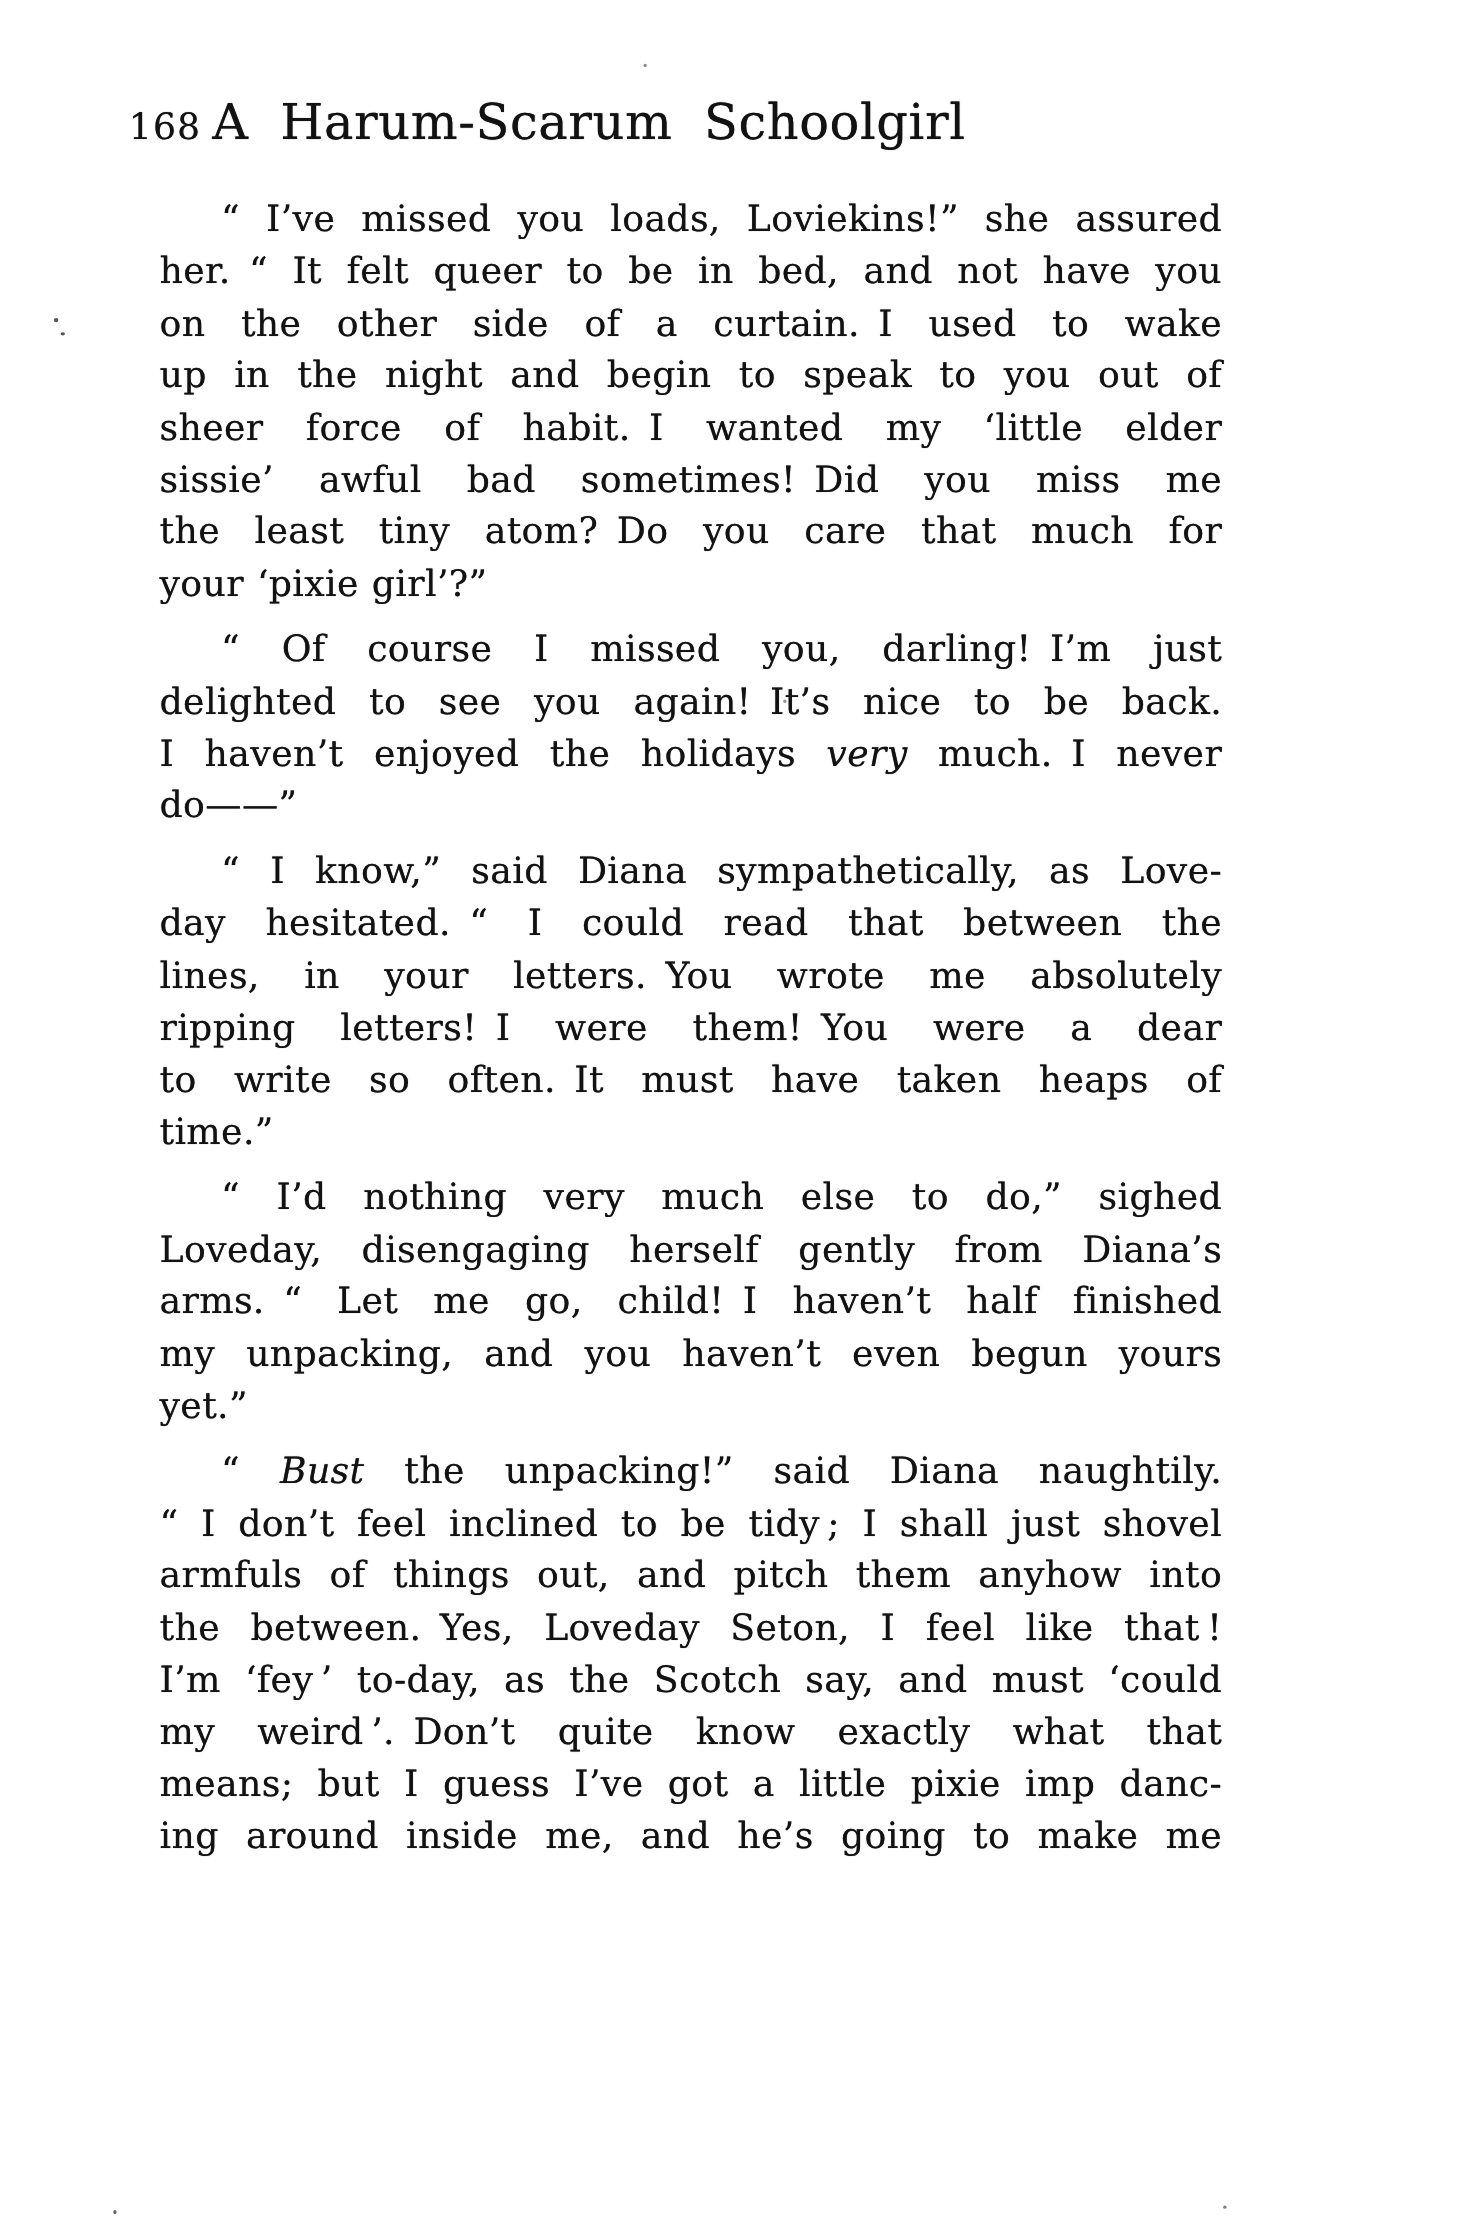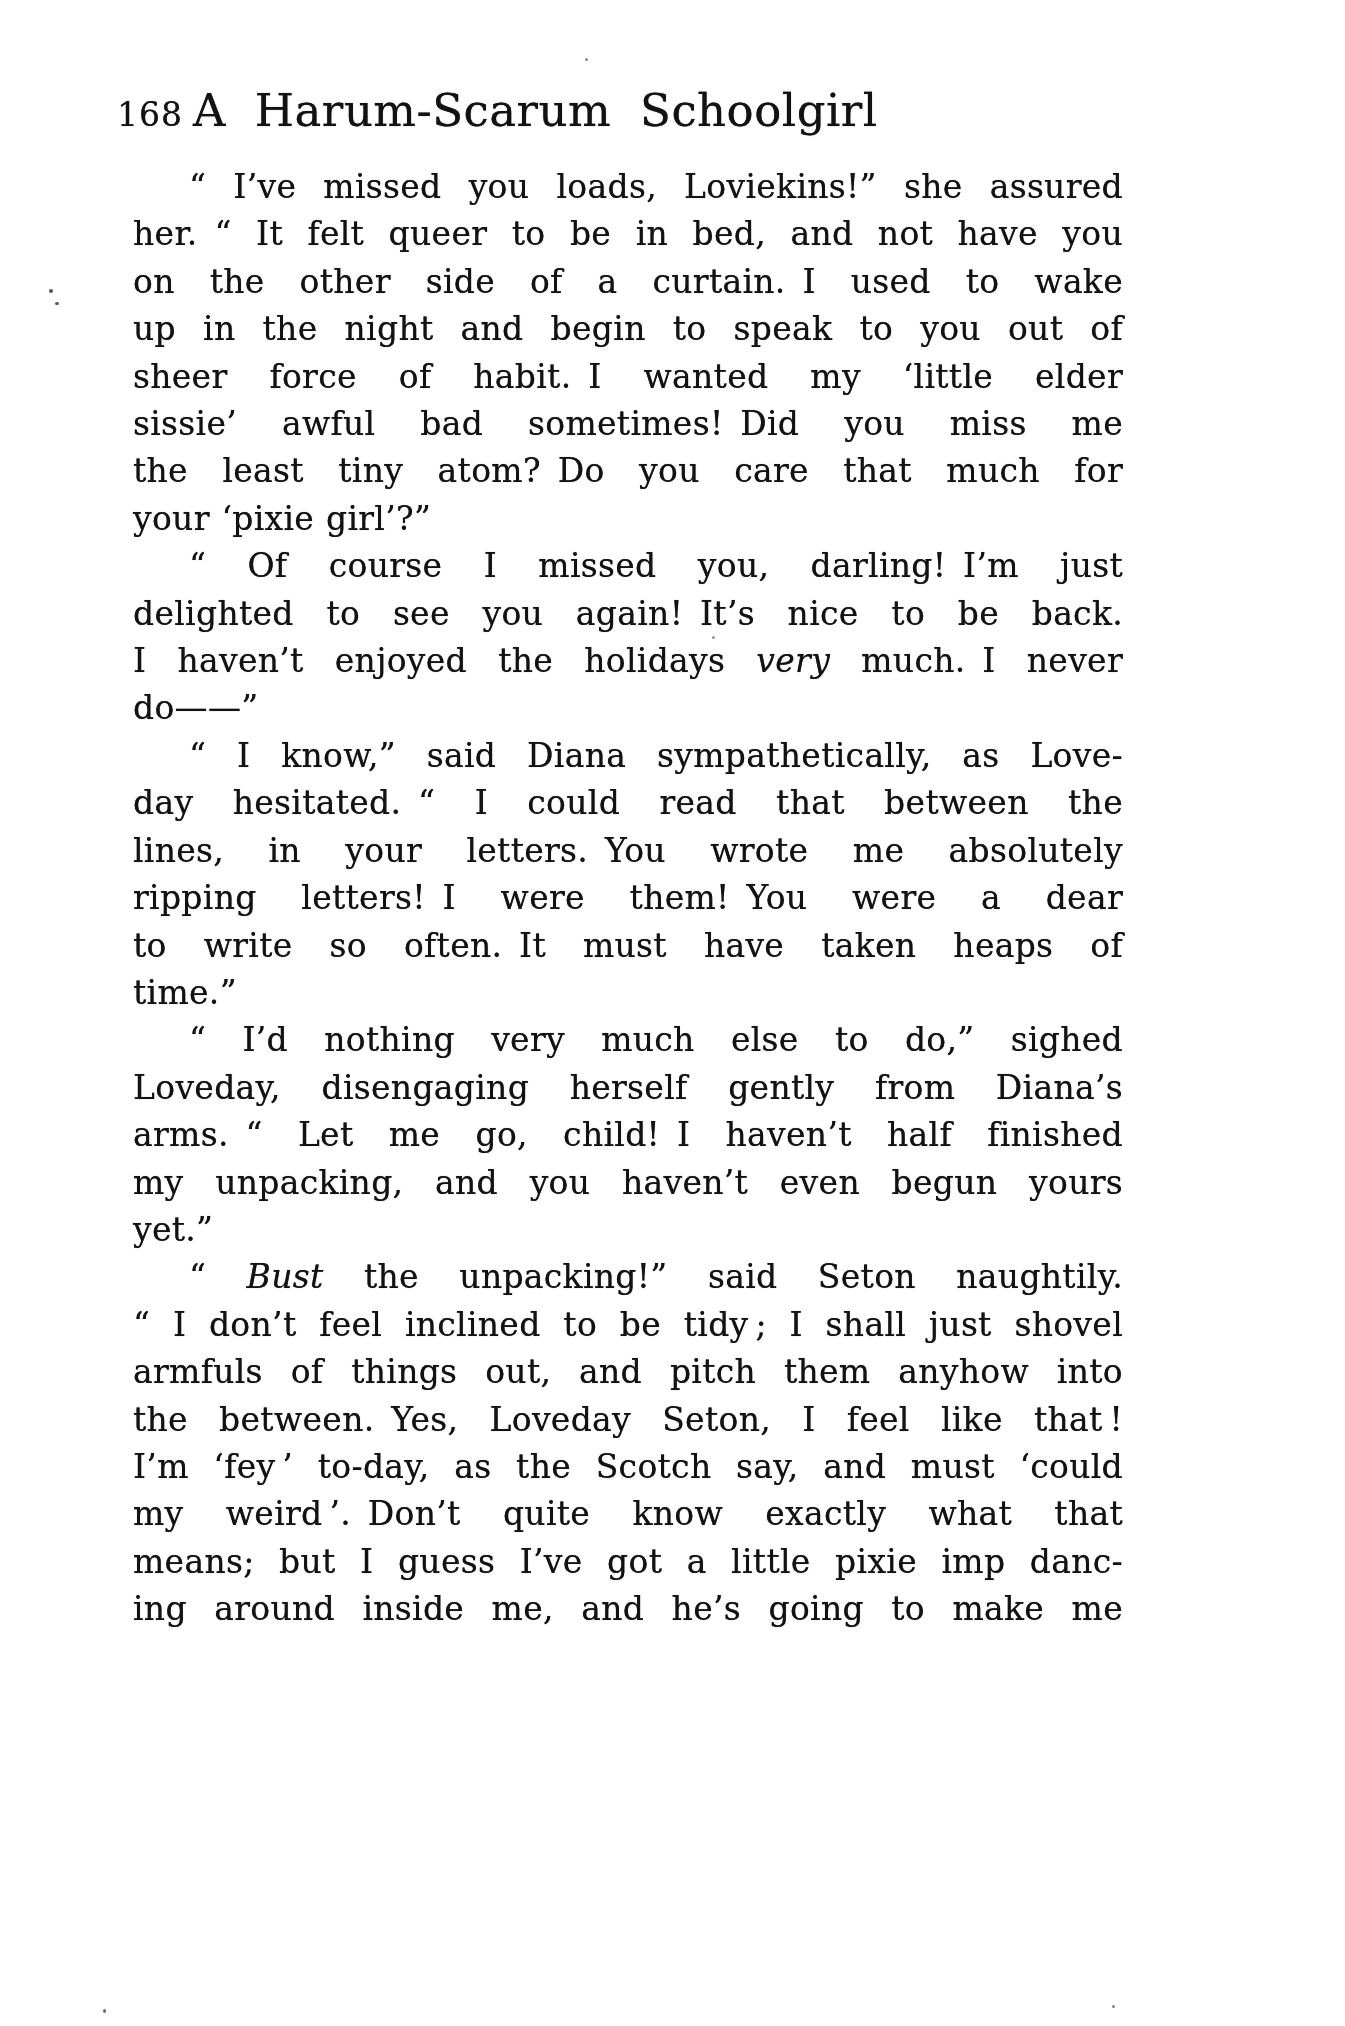--- a/index.html
+++ b/index.html
@@ -41,21 +41,21 @@
     letter-spacing: 0.5px;
     word-spacing: 14px;
     text-shadow: 0 0 0.8px rgba(0,0,0,0.8);
   }
   .text-block {
     position: absolute;
     left: 133px;
     top: 163px;
     width: 990px;
   }
-  .paragraph { margin: 0; }
+  .paragraph { margin: 12px; }
   .line {
     font-size: 33px;
     line-height: 47.4px;
     letter-spacing: 0.3px;
     word-spacing: 1px;
     text-align: justify;
     text-align-last: justify;
     text-justify: inter-word;
     text-shadow: 0 0 0.7px rgba(0,0,0,0.72);
     white-space: normal;
@@ -112,21 +112,21 @@
         <div class="line flush"><span>time.”</span></div>
       </div>
       <div class="paragraph">
         <div class="line first"><span>“ I’d nothing very much else to do,” sighed</span></div>
         <div class="line"><span>Loveday, disengaging herself gently from Diana’s</span></div>
         <div class="line"><span>arms. “ Let me go, child! I haven’t half finished</span></div>
         <div class="line"><span>my unpacking, and you haven’t even begun yours</span></div>
         <div class="line flush"><span>yet.”</span></div>
       </div>
       <div class="paragraph">
-        <div class="line first"><span>“ </span><em>Bust</em><span> the unpacking!” said Seton naughtily.</span></div>
+        <div class="line first"><span>“ </span><em>Bust</em><span> the unpacking!” said Diana naughtily.</span></div>
         <div class="line"><span>“ I don’t feel inclined to be tidy ; I shall just shovel</span></div>
         <div class="line"><span>armfuls of things out, and pitch them anyhow into</span></div>
         <div class="line"><span>the between. Yes, Loveday Seton, I feel like that !</span></div>
         <div class="line"><span>I’m ‘fey ’ to-day, as the Scotch say, and must ‘could</span></div>
         <div class="line"><span>my weird ’. Don’t quite know exactly what that</span></div>
         <div class="line"><span>means; but I guess I’ve got a little pixie imp danc-</span></div>
         <div class="line"><span>ing around inside me, and he’s going to make me</span></div>
       </div>
     </div>
 

